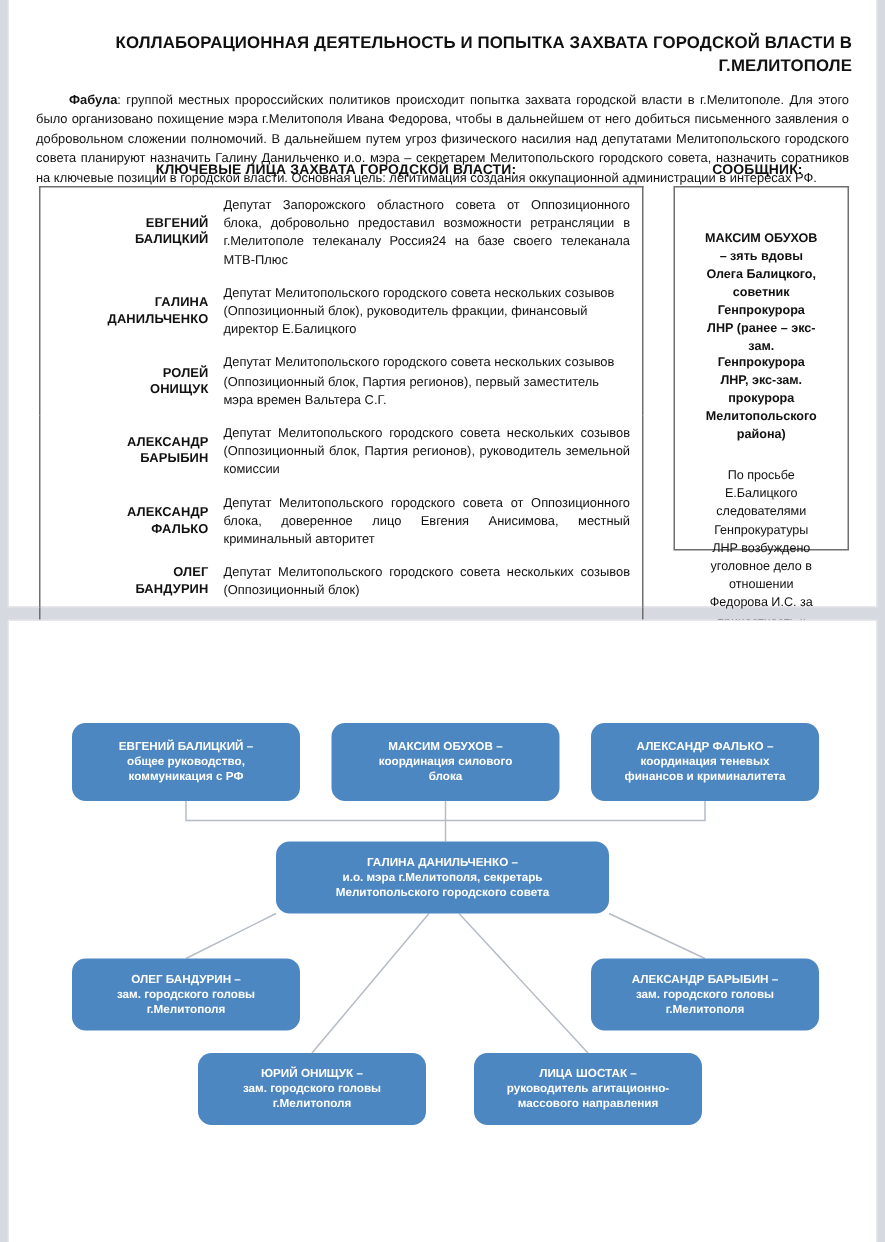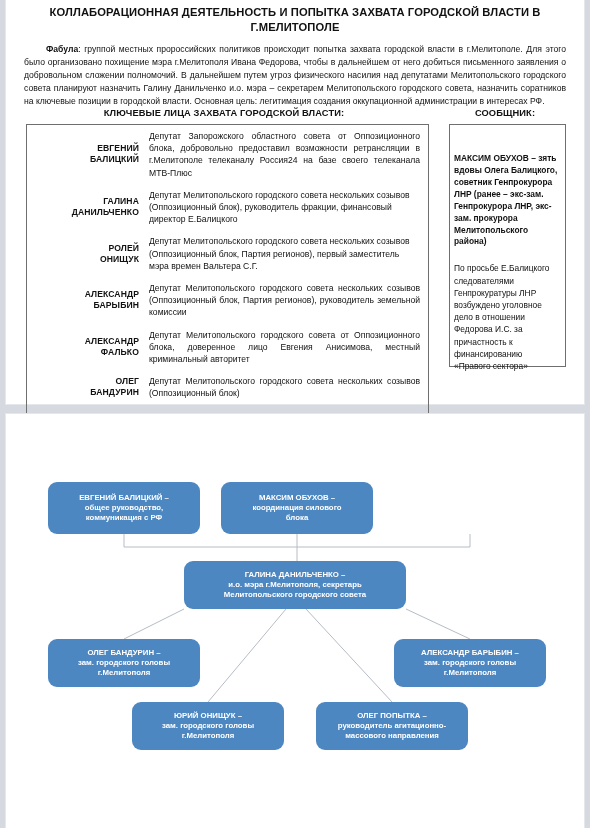--- a/index.html
+++ b/index.html
@@ -30,22 +30,22 @@
     background: #ffffff;
     box-sizing: border-box;
     box-shadow: 0 0 0 1px #e6e7eb;
   }
   #card-top    { top: 0px;   height: 404px; }
   #card-bottom { top: 414px; height: 414px; }
 
   
   .doc-title {
     margin: 0;
-    padding: 5px 16px 0 16px;
-    text-align: center;
+    padding: 22px 16px 0 16px;
+    text-align: right;
     font-size: 11.2px;
     font-weight: bold;
     letter-spacing: 0.1px;
     line-height: 1.3;
   }
   .abstract {
     margin: 0;
     padding: 9px 18px 0 18px;
     font-size: 8.6px;
     line-height: 1.52;
@@ -105,22 +105,22 @@
 
   
   .accomplice {
     position: absolute;
     top: 124px;
     left: 443px;
     width: 117px;
     height: 243px;
     border: 1px solid #6f6f6f;
     box-sizing: border-box;
-    padding: 8px 4px;
-    text-align: left;
+    padding: 8px 20px;
+    text-align: center;
   }
   .accomplice .p1 {
     font-size: 8.4px;
     font-weight: bold;
     line-height: 1.42;
     margin: 20px 0 0 0;
   }
   .accomplice .p2 {
     font-size: 8.4px;
     line-height: 1.45;
@@ -281,20 +281,25 @@
         <span class="t2">общее руководство,</span>
         <span class="t3">коммуникация с РФ</span>
       </div>
 
       <div class="node" id="n-obukhov">
         <span class="t1">МАКСИМ ОБУХОВ –</span>
         <span class="t2">координация силового</span>
         <span class="t3">блока</span>
       </div>
 
+      <div class="node" id="n-falko">
+        <span class="t1">АЛЕКСАНДР ФАЛЬКО –</span>
+        <span class="t2">координация теневых</span>
+        <span class="t3">финансов и криминалитета</span>
+      </div>
 
       <div class="node" id="n-danilchenko">
         <span class="t1">ГАЛИНА ДАНИЛЬЧЕНКО –</span>
         <span class="t2">и.о. мэра г.Мелитополя, секретарь</span>
         <span class="t3">Мелитопольского городского совета</span>
       </div>
 
       <div class="node" id="n-bandurin">
         <span class="t1">ОЛЕГ БАНДУРИН  –</span>
         <span class="t2">зам. городского головы</span>
@@ -307,21 +312,21 @@
         <span class="t3">г.Мелитополя</span>
       </div>
 
       <div class="node" id="n-onishchuk">
         <span class="t1">ЮРИЙ ОНИЩУК  –</span>
         <span class="t2">зам. городского головы</span>
         <span class="t3">г.Мелитополя</span>
       </div>
 
       <div class="node" id="n-shostak">
-        <span class="t1">ОЛЕГ ПОПЫТКА  –</span>
+        <span class="t1">ЛИЦА ШОСТАК  –</span>
         <span class="t2">руководитель агитационно-</span>
         <span class="t3">массового направления</span>
       </div>
 
     </div>
   </div>
 
 </div>
 
 </body></html>

